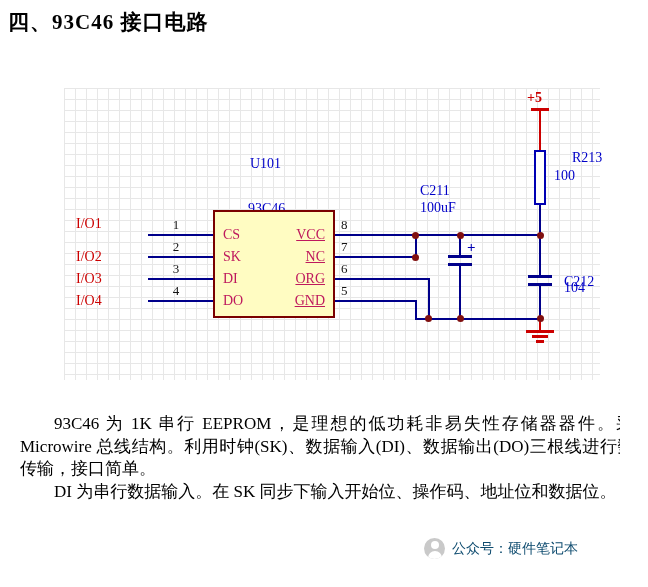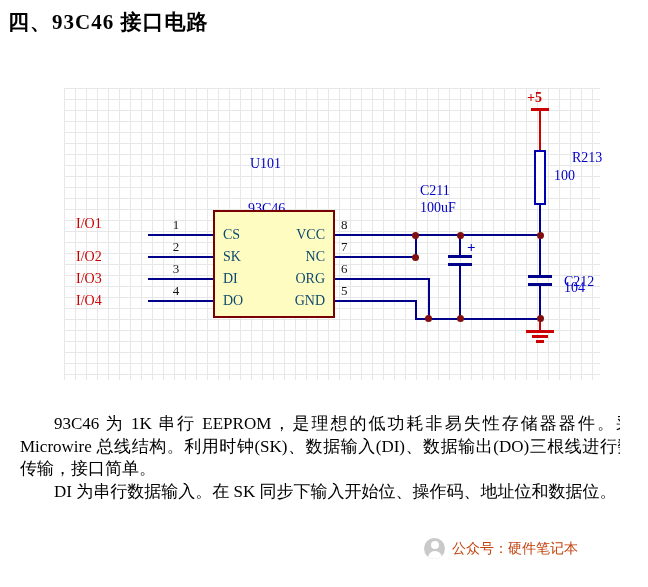--- a/index.html
+++ b/index.html
@@ -12,41 +12,41 @@
     background-image:linear-gradient(#e7e7e7 1px,transparent 1px),
                      linear-gradient(90deg,#e7e7e7 1px,transparent 1px);
     background-size:11px 11px;}
   .wh{position:absolute;height:2px;background:#00008b;}
   .wv{position:absolute;width:2px;background:#00008b;}
   .whr{position:absolute;height:3px;background:#cc0000;}
   .wvr{position:absolute;width:2px;background:#cc0000;}
   .dot{position:absolute;width:7px;height:7px;border-radius:50%;background:#801010;}
   .chip{position:absolute;left:149px;top:122px;width:122px;height:108px;background:#fffcc2;
         border:2px solid #7a0000;box-sizing:border-box;}
-  .pname{position:absolute;font-size:14px;color:#0c4a6e;line-height:16px;}
+  .pname{position:absolute;font-size:14px;color:#be185d;line-height:16px;}
   .pname.l{left:8px;}
-  .pname.r{right:8px;text-align:right;}
+  .pname.r{right:8px;text-align:right;text-decoration:underline;}
   .pn{position:absolute;font-size:13px;color:#141414;line-height:13px;}
   .pnl{left:90px;width:44px;text-align:center;}
   .pnr{left:277px;}
   .netlbl{position:absolute;left:12px;font-size:14px;color:#cc0000;line-height:16px;}
   .blue{position:absolute;font-size:14px;color:#0000c8;line-height:15px;white-space:nowrap;}
   .redlbl{position:absolute;font-size:14px;font-weight:bold;color:#cc0000;line-height:15px;}
   .rbody{position:absolute;left:470px;top:62px;width:12px;height:55px;border:2px solid #0000b4;
          background:#ffffff;box-sizing:border-box;}
   .plate{position:absolute;width:24px;height:3px;background:#00008b;}
   .gbar{position:absolute;height:3px;background:#cc0000;}
   .plus{position:absolute;left:403px;top:152px;font-size:15px;font-weight:bold;color:#0000b4;line-height:15px;}
   
   .article{position:absolute;left:8px;top:413px;width:632px;font-size:17px;line-height:22.5px;
            text-align:justify;color:#000;margin-left:12px;}
   .article p{margin:0;text-indent:2em;}
   
   .watermark{position:absolute;left:424px;top:538px;display:flex;align-items:center;gap:7px;
-             color:#c2410c;font-size:14px;}
+             color:#0c4a6e;font-size:14px;}
   .wm-icon{width:21px;height:21px;border-radius:50%;background:#c9c9c9;position:relative;overflow:hidden;flex:none;}
   .wm-icon::before{content:"";position:absolute;width:8px;height:8px;border-radius:50%;background:#fff;left:6.5px;top:3px;}
   .wm-icon::after{content:"";position:absolute;width:14px;height:9px;border-radius:7px 7px 0 0;background:#fff;left:3.5px;top:13px;}
 </style>
 </head>
 <body>
 
 <div class="page">
 
   <h1 class="title">四、93C46 接口电路</h1>

